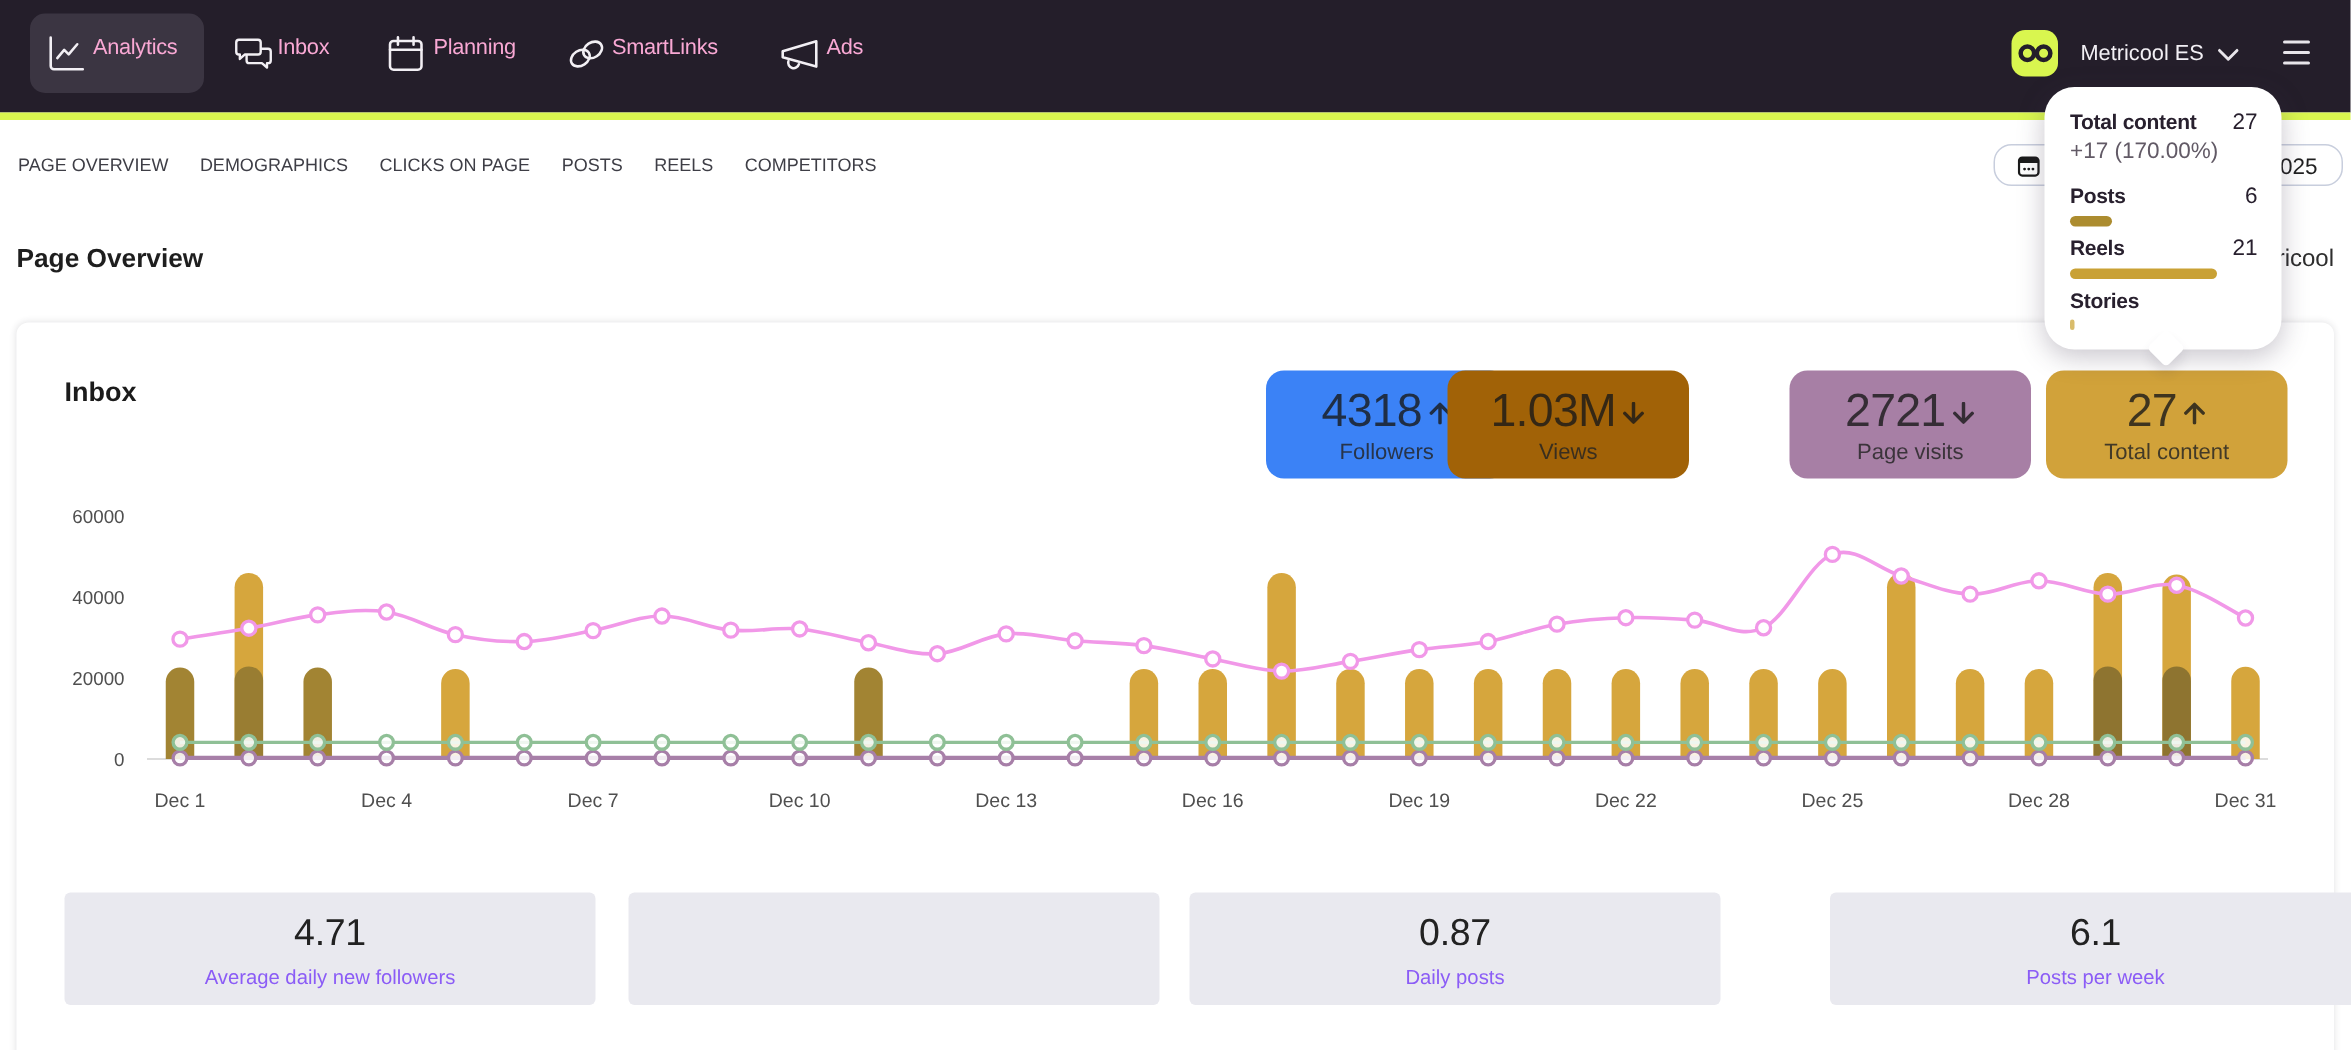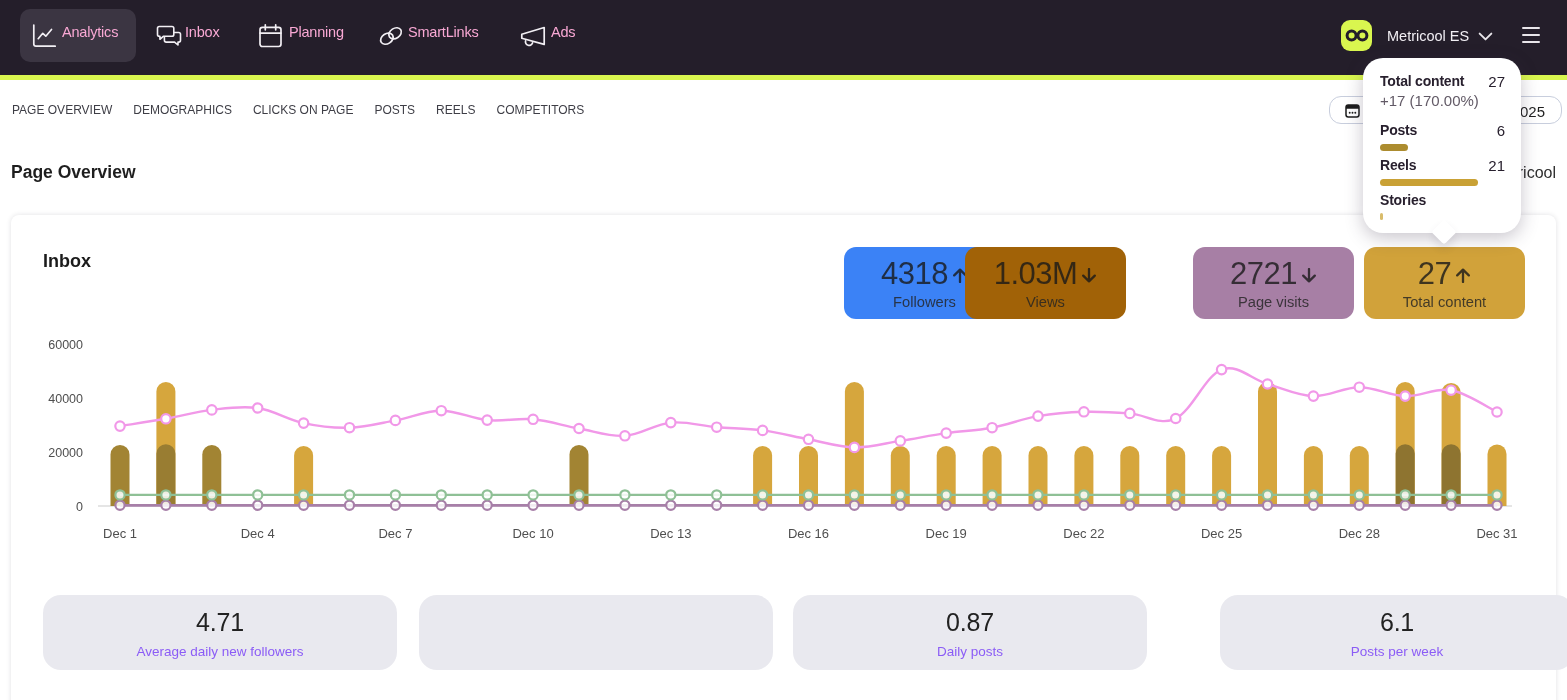--- a/index.html
+++ b/index.html
@@ -27,21 +27,21 @@
 .fbname{position:absolute;left:1380px;top:164px;width:176px;text-align:right;font-size:16px;color:#2E2E2E}
 
 .card{position:absolute;left:11px;top:215px;width:1545px;height:500px;background:#fff;border-radius:8px;box-shadow:0 0 5px rgba(40,40,60,.14)}
 .gtitle{position:absolute;left:43px;top:251px;font-size:18px;font-weight:700;color:#1B1B1B}
 
 .chip{position:absolute;top:247px;width:161px;height:72px;border-radius:12px;text-align:center;color:rgba(25,25,25,.8)}
 .chip .num{margin-top:10px;font-size:31px;letter-spacing:-.5px;line-height:34px}
 .chip .num svg{margin-left:4px}
 .chip .lab{margin-top:3px;font-size:14.7px;color:rgba(35,35,35,.82)}
 
-.scard{position:absolute;top:595px;width:354px;height:75px;background:#E9E9EF;border-radius:18px;text-align:center}
+.scard{position:absolute;top:595px;width:354px;height:75px;background:#E9E9EF;border-radius:4px;text-align:center}
 .scard .num{margin-top:13px;font-size:25px;font-weight:400;color:#222;letter-spacing:-.2px;line-height:28px}
 .scard .lab{margin-top:8px;font-size:13.5px;color:#8b5cf6}
 
 .tip{position:absolute;left:1363px;top:58px;width:158px;height:175px;background:#fff;border-radius:20px;box-shadow:0 5px 18px rgba(60,50,75,.28);z-index:20}
 .tip .arrow{position:absolute;left:72px;bottom:-8px;width:18px;height:18px;background:#fff;transform:rotate(45deg);border-radius:3px;box-shadow:4px 4px 8px rgba(60,50,75,.12)}
 .trow{display:flex;justify-content:space-between;padding:0 16px 0 17px;font-size:15px;color:#28202E}
 .trow b{font-weight:700;font-size:14px;letter-spacing:-.2px}
 .tbar{margin:5px 0 6px 17px;height:7px;border-radius:3.5px}
 </style>
 </head>

